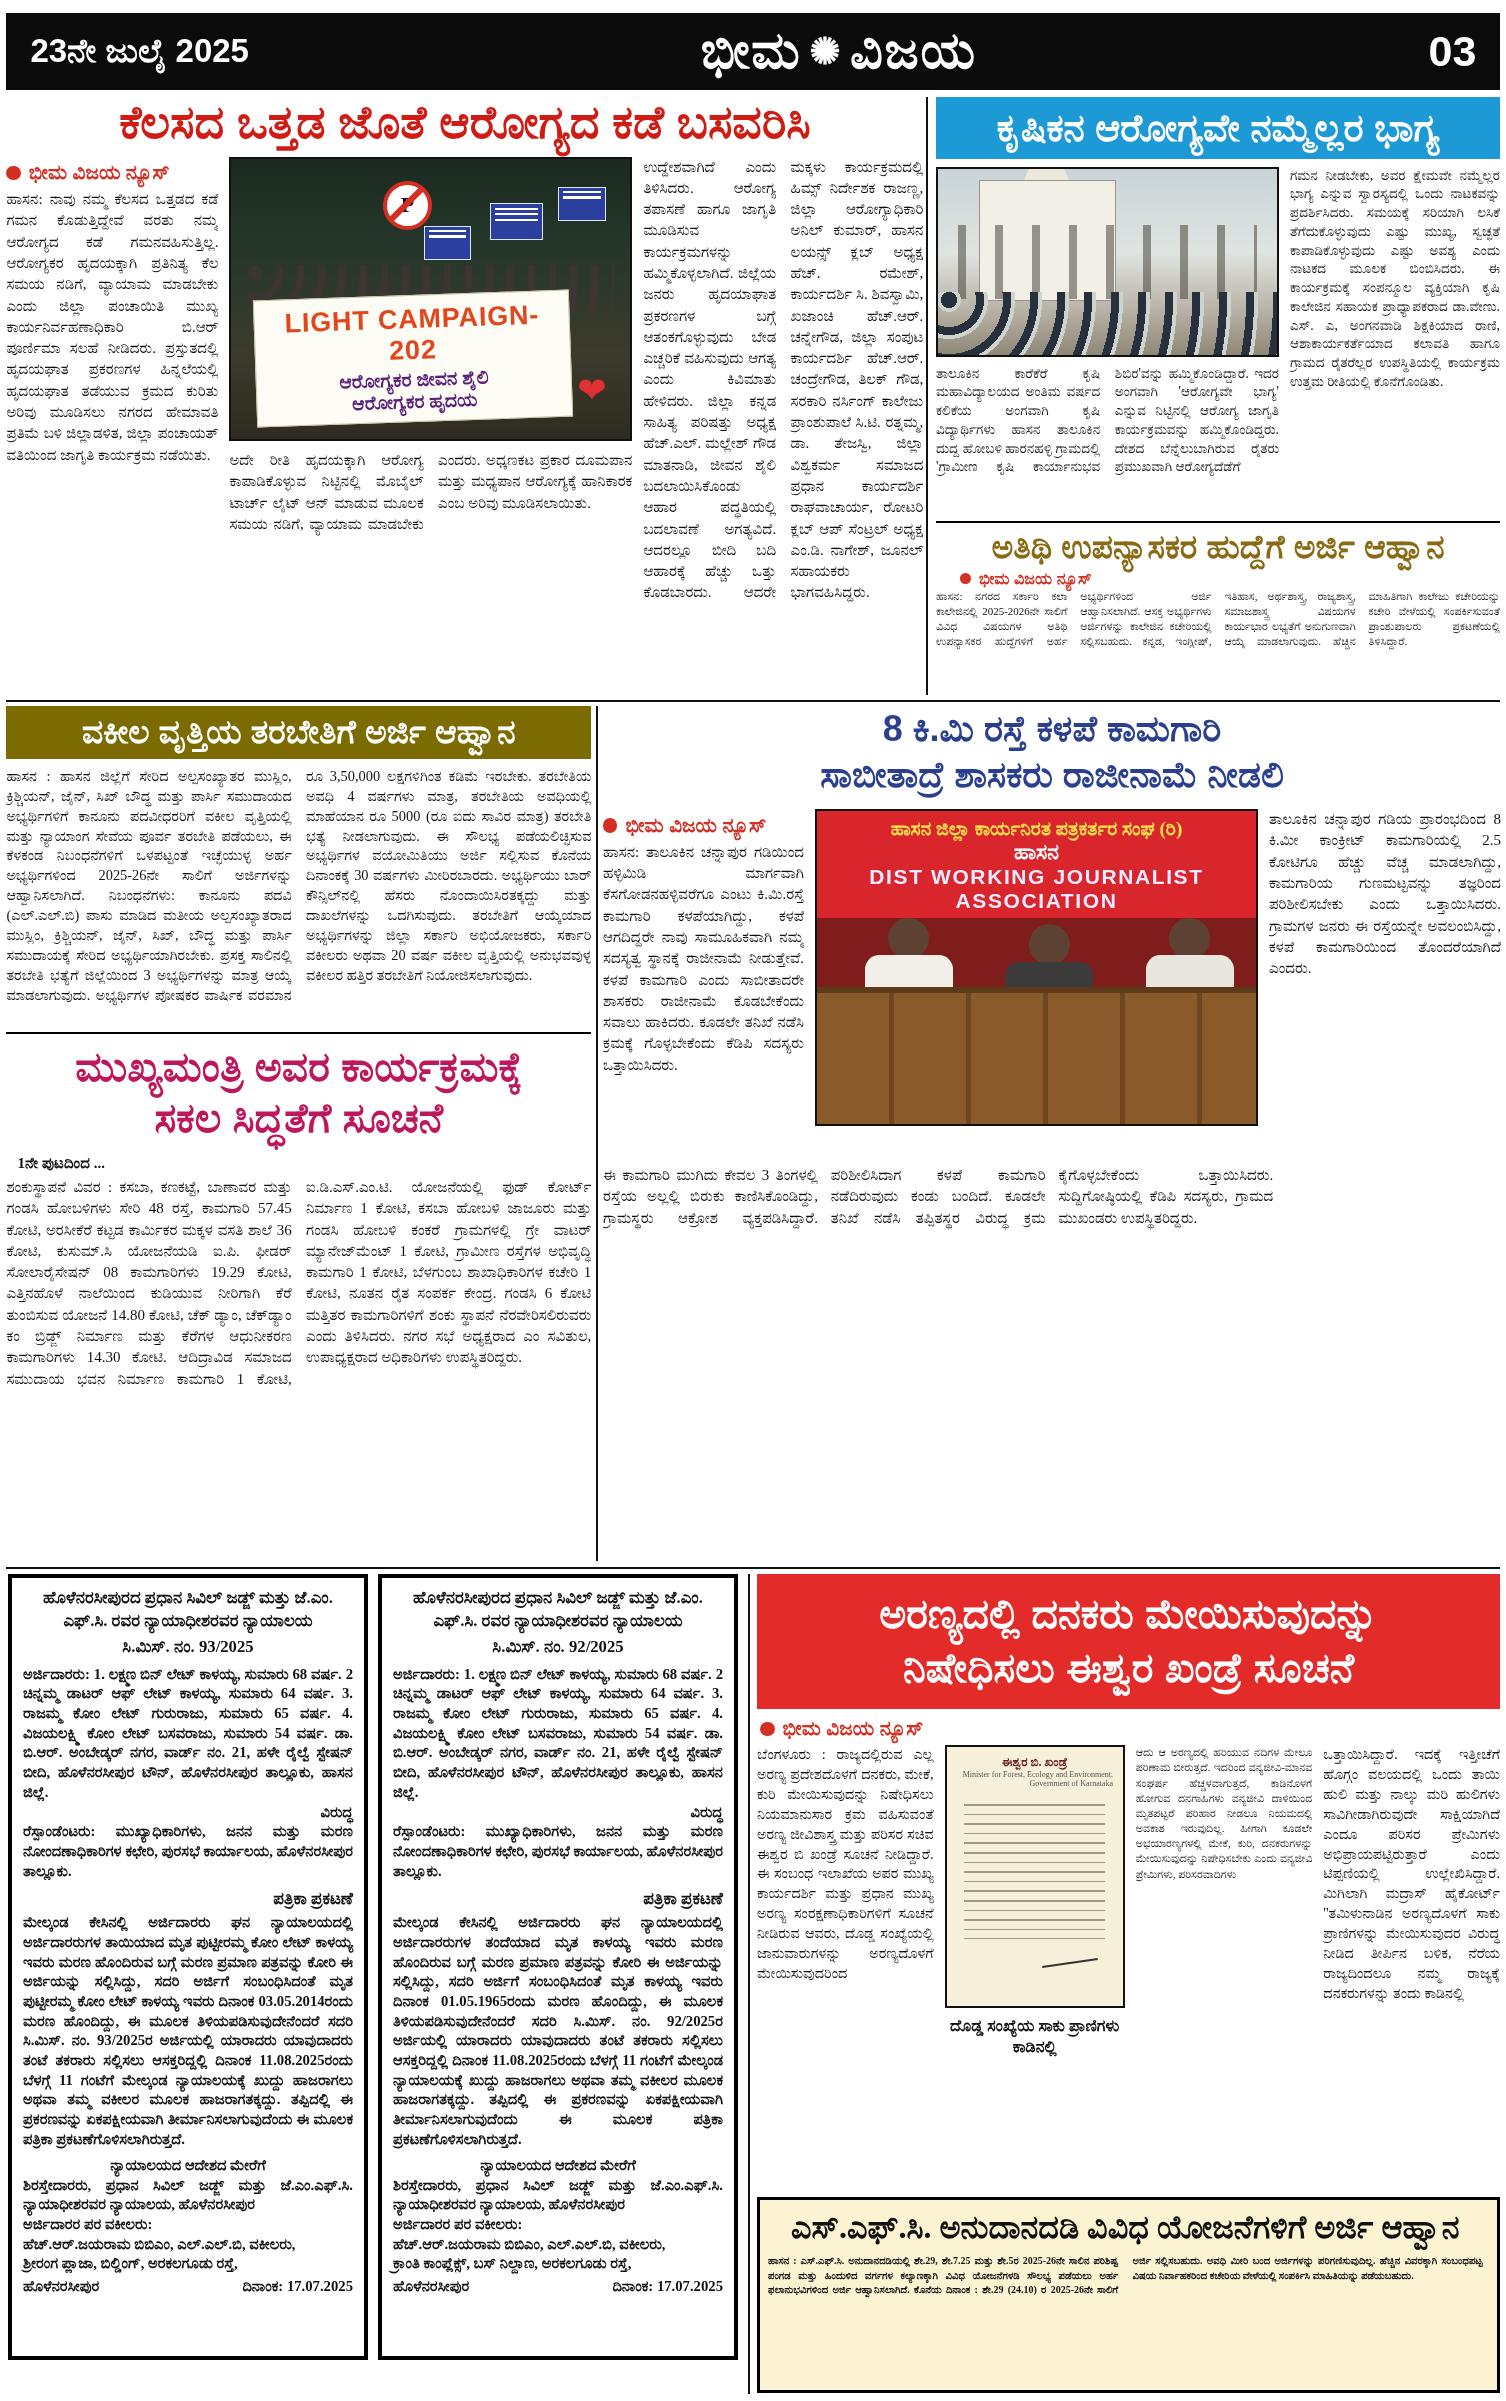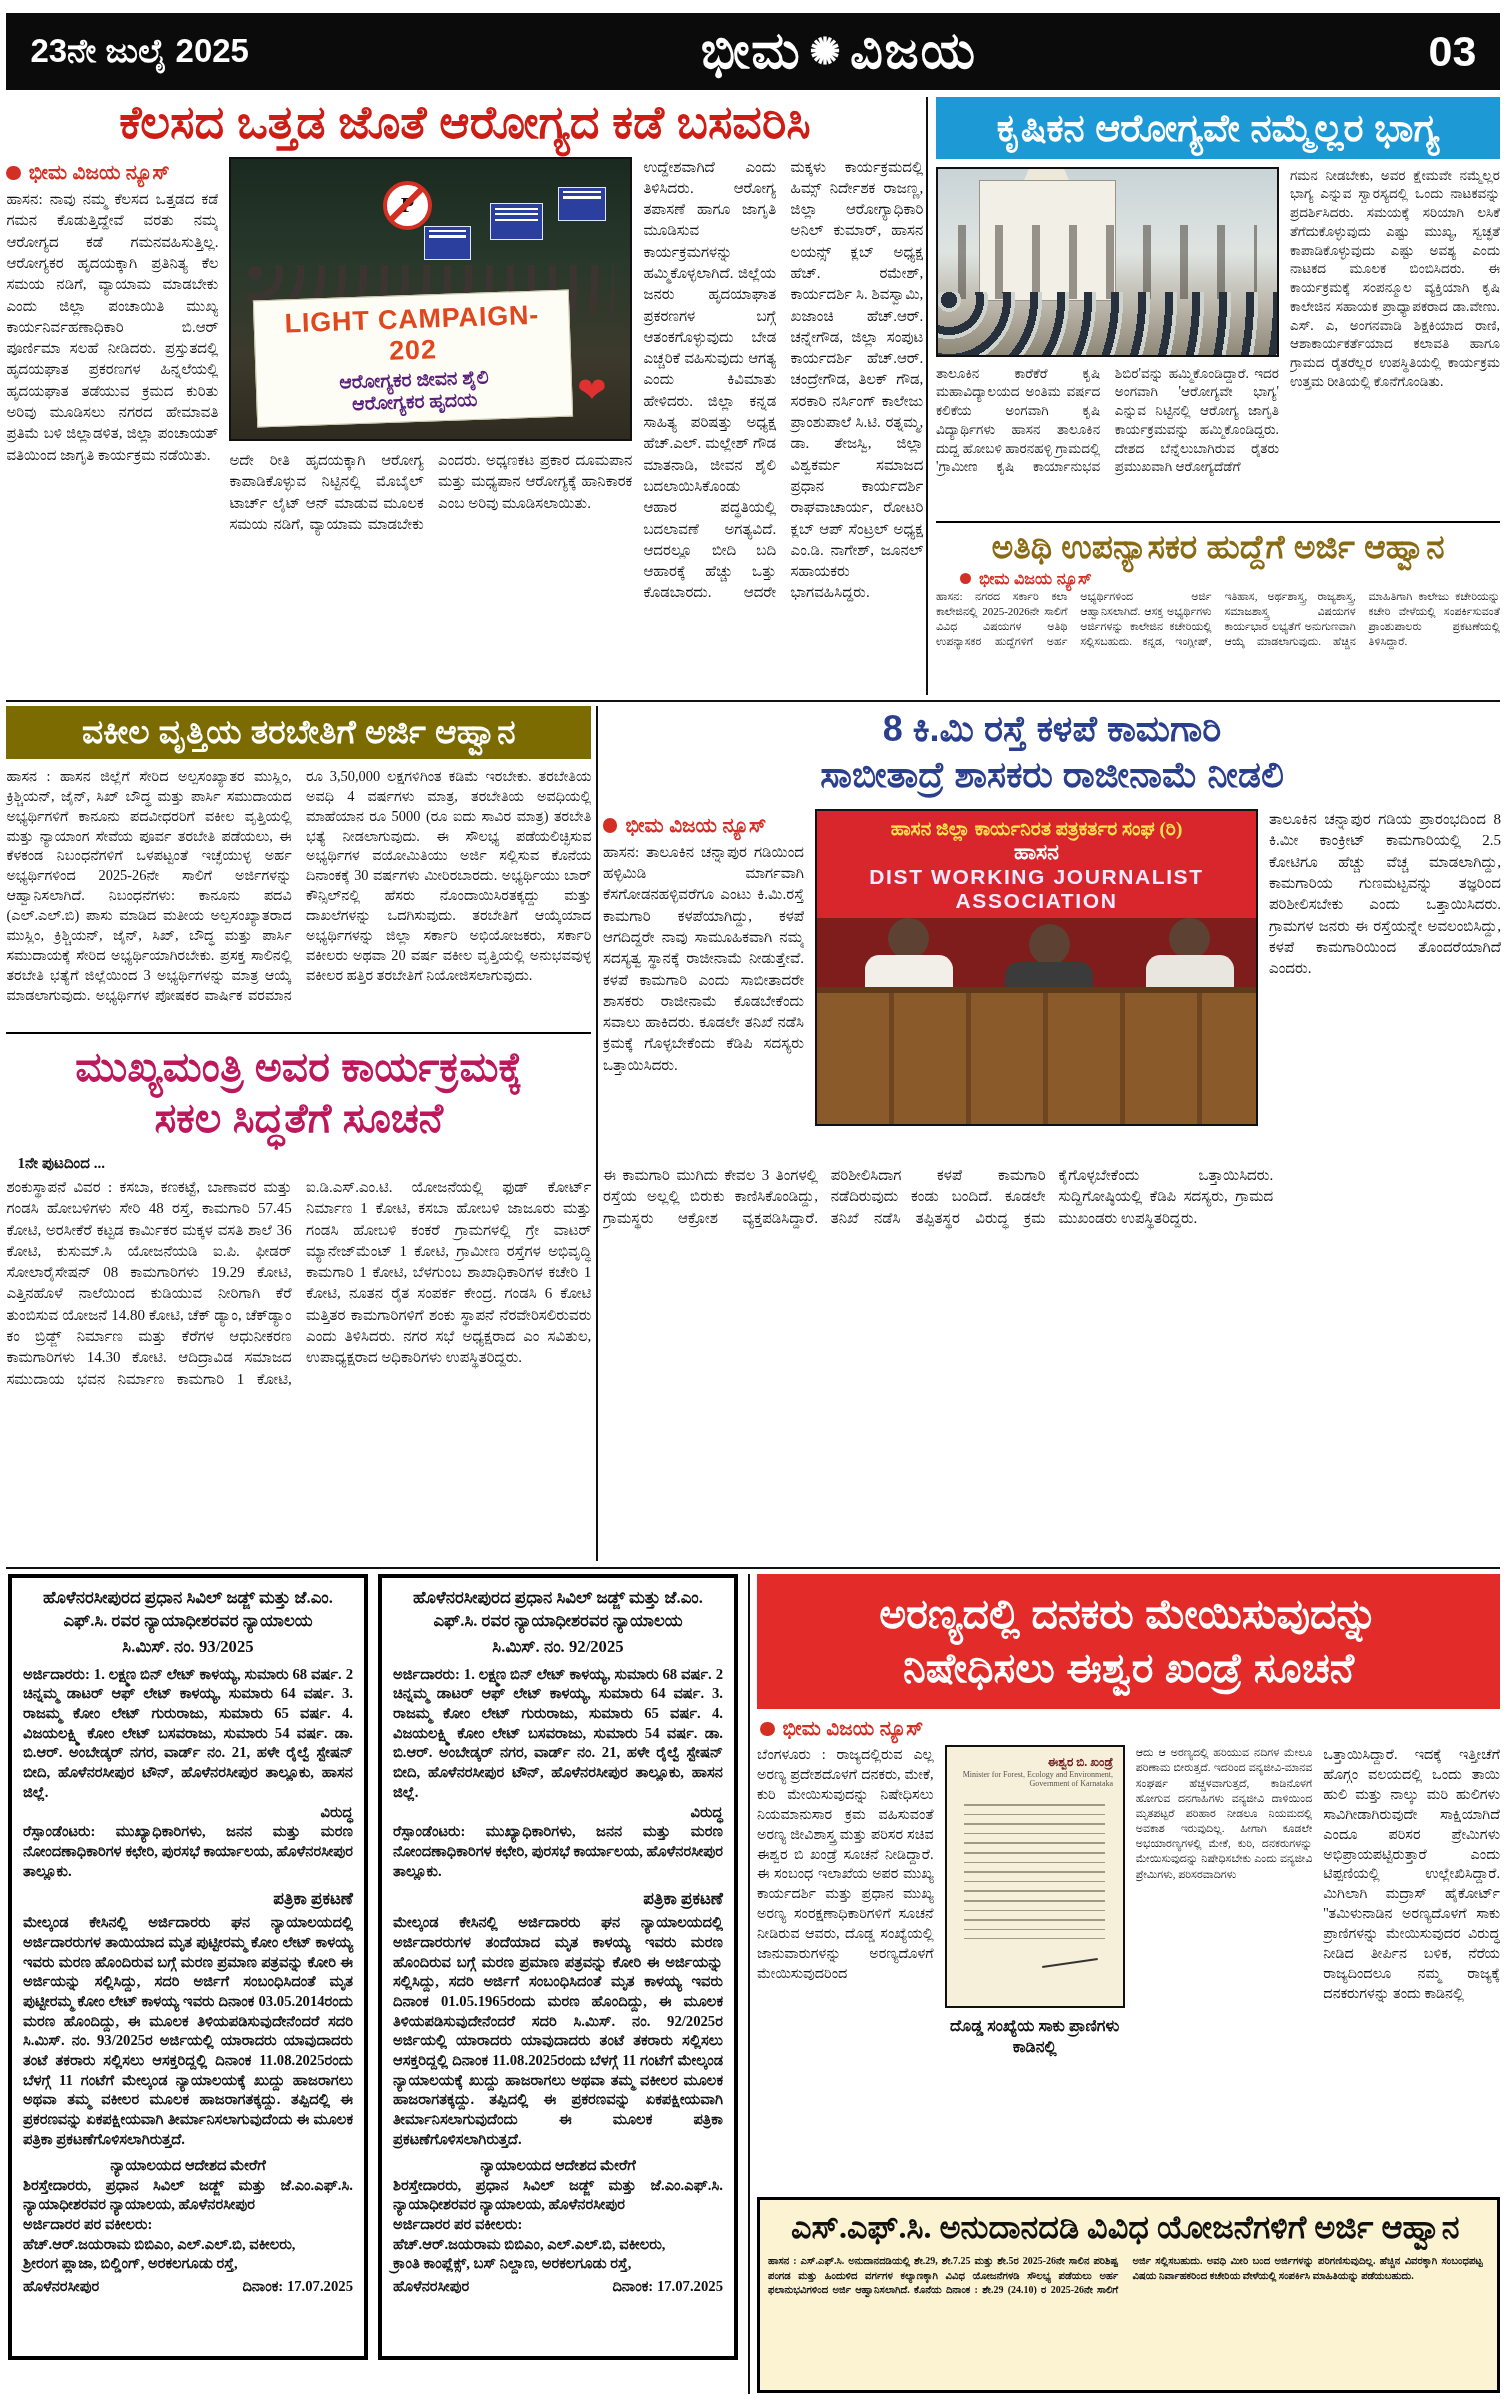--- a/index.html
+++ b/index.html
@@ -62,21 +62,21 @@
      color:#fff;text-align:center;padding-top:6.4px;box-sizing:border-box;}
   .pressbg .redbanner .r1{color:#ffe34d;font-weight:bold;font-size:19px;}
   .pressbg .redbanner .r2{color:#fff;font-weight:bold;font-size:21px;}
   .pressbg .redbanner .r3{color:#efeaff;font-family:"Liberation Sans",sans-serif;font-weight:bold;font-size:21px;letter-spacing:1.6px;}
   .pressbg .desk{position:absolute;left:0;bottom:0;width:100%;height:42%;
      background:repeating-linear-gradient(90deg,#8a5a2b 0 72px,#6e4520 72px 77px);border-top:6.4px solid #5d3a1a;}
   .person{position:absolute;width:96px;height:96px;}
   .person .head{width:41px;height:41px;border-radius:50%;background:#5d4234;margin:0 auto;}
   .person .torso{width:88px;height:56px;border-radius:14.4px 14.4px 0 0;margin:-3.2px auto 0;}
   .letter{background:#f6efd9;}
-  .letter .lh1{color:#6b1d1d;font-weight:bold;font-size:12px;text-align:right;padding:8px 9.6px 0;}
+  .letter .lh1{color:#6b1d1d;font-weight:bold;font-size:12px;text-align:center;padding:8px 9.6px 0;}
   .letter .lh2{color:#555;font-size:8px;text-align:right;padding:0 9.6px;}
   .letter .linesA{position:absolute;left:10%;top:22%;width:80%;height:52%;
      background:repeating-linear-gradient(180deg,#a09a85 0 1.6px,transparent 1.6px 9.6px);}
   .letter .sig{position:absolute;right:14%;bottom:16%;width:56px;height:2.4px;background:#333;transform:rotate(-8deg);}
   
   .notice{border:4px solid #000;box-sizing:border-box;padding:8px 11px;font-weight:bold;
      font-size:14.7px;line-height:1.34;overflow:hidden;}
   .notice .nh{text-align:center;font-size:16.7px;line-height:1.4;}
   .notice .case{text-align:center;font-size:16.7px;margin:3.2px 0 6.4px;}
   .notice .sub{text-align:right;font-size:16.7px;margin:6.4px 0 3.2px;}

